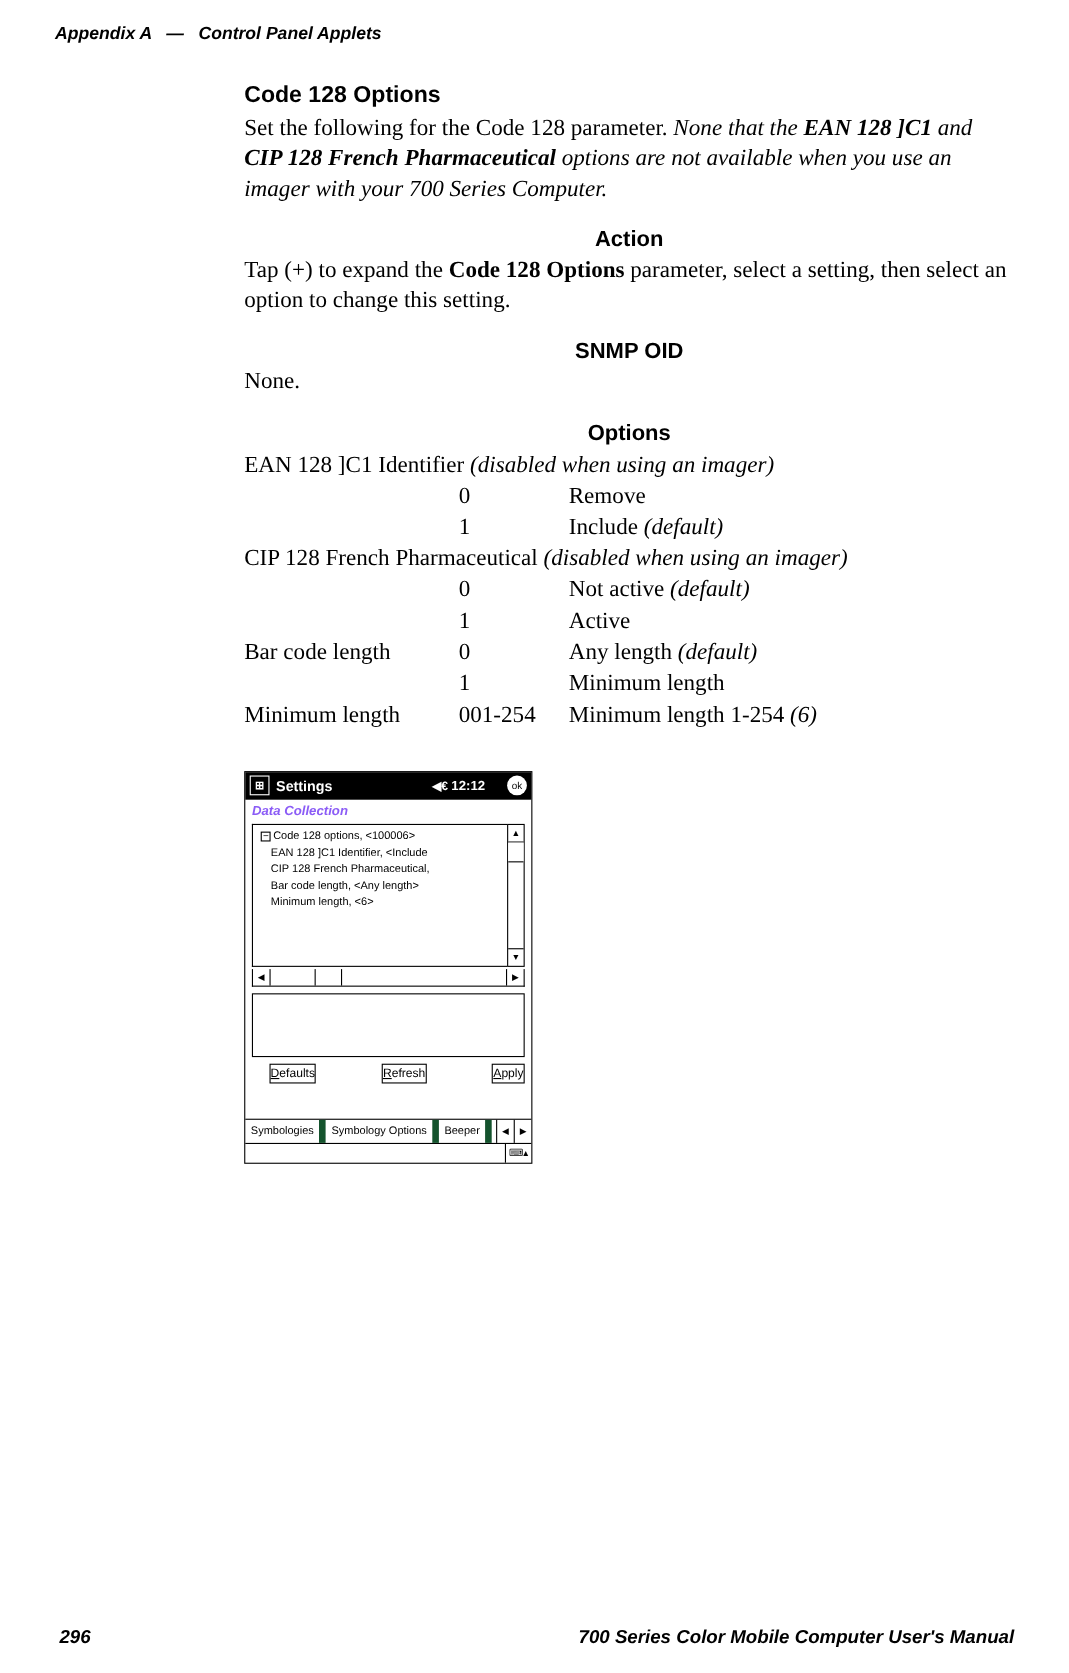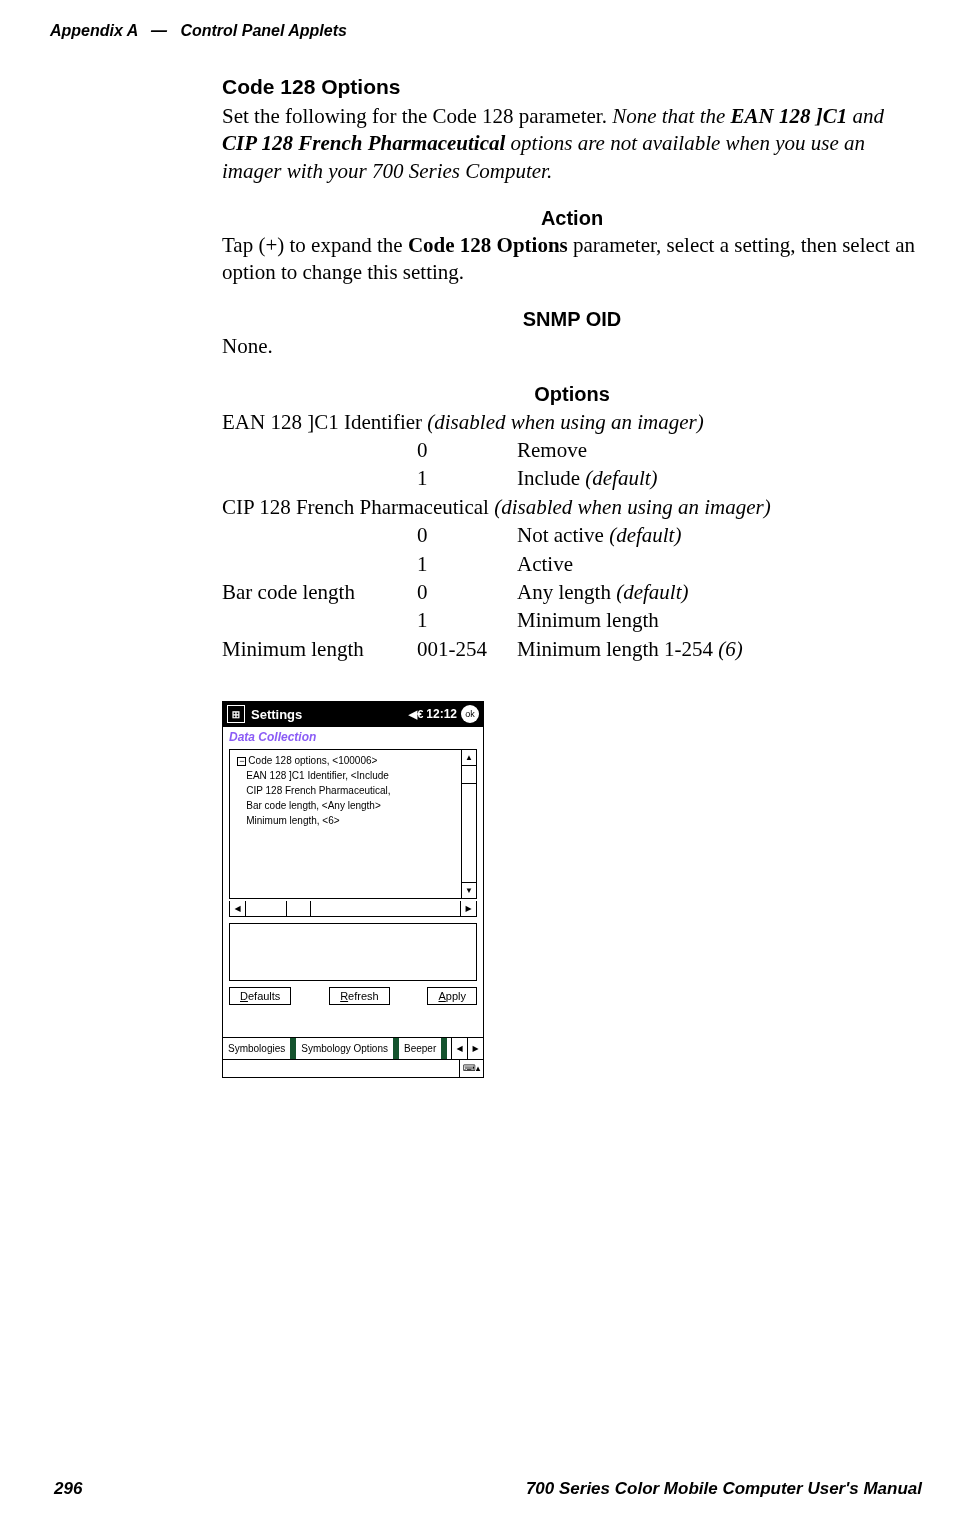--- a/index.html
+++ b/index.html
@@ -110,21 +110,21 @@
     }
     .ss-title-text {
       flex: 1;
       font-size: 13px;
     }
     .ss-speaker {
       margin-right: 3px;
       font-size: 11px;
     }
     .ss-time {
-      margin-right: 4px;
+      margin-right: 20px;
       font-size: 12px;
       font-weight: bold;
     }
     .ss-ok {
       width: 18px;
       height: 18px;
       border-radius: 50%;
       background: #fff;
       color: #000;
       display: flex;
@@ -135,21 +135,21 @@
     }
     .ss-subtitle {
       padding: 3px 6px;
       font-weight: bold;
       font-style: italic;
       font-size: 12px;
       color: #8b5cf6;
     }
     .ss-tree-area {
       margin: 2px 6px;
-      height: 150px;
+      height: 130px;
       display: flex;
     }
     .ss-tree {
       flex: 1;
       border: 1px solid #000;
       border-right: none;
       padding: 3px 2px;
       font-size: 10px;
       line-height: 1.5;
       overflow: hidden;
@@ -220,23 +220,24 @@
       height: 58px;
       border: 1px solid #000;
     }
     .ss-buttons {
       margin: 4px 6px 6px;
       display: flex;
       justify-content: space-between;
     }
     .ss-button {
       border: 1px solid #000;
-      padding: 2px 10px;
+      padding: 2px 0;
       font-size: 11px;
       background: #fff;
+      margin-left: 16px;
     }
     .ss-button .u {
       text-decoration: underline;
     }
     .ss-spacer {
       height: 26px;
     }
     .ss-tabs {
       display: flex;
       border-top: 1px solid #000;

